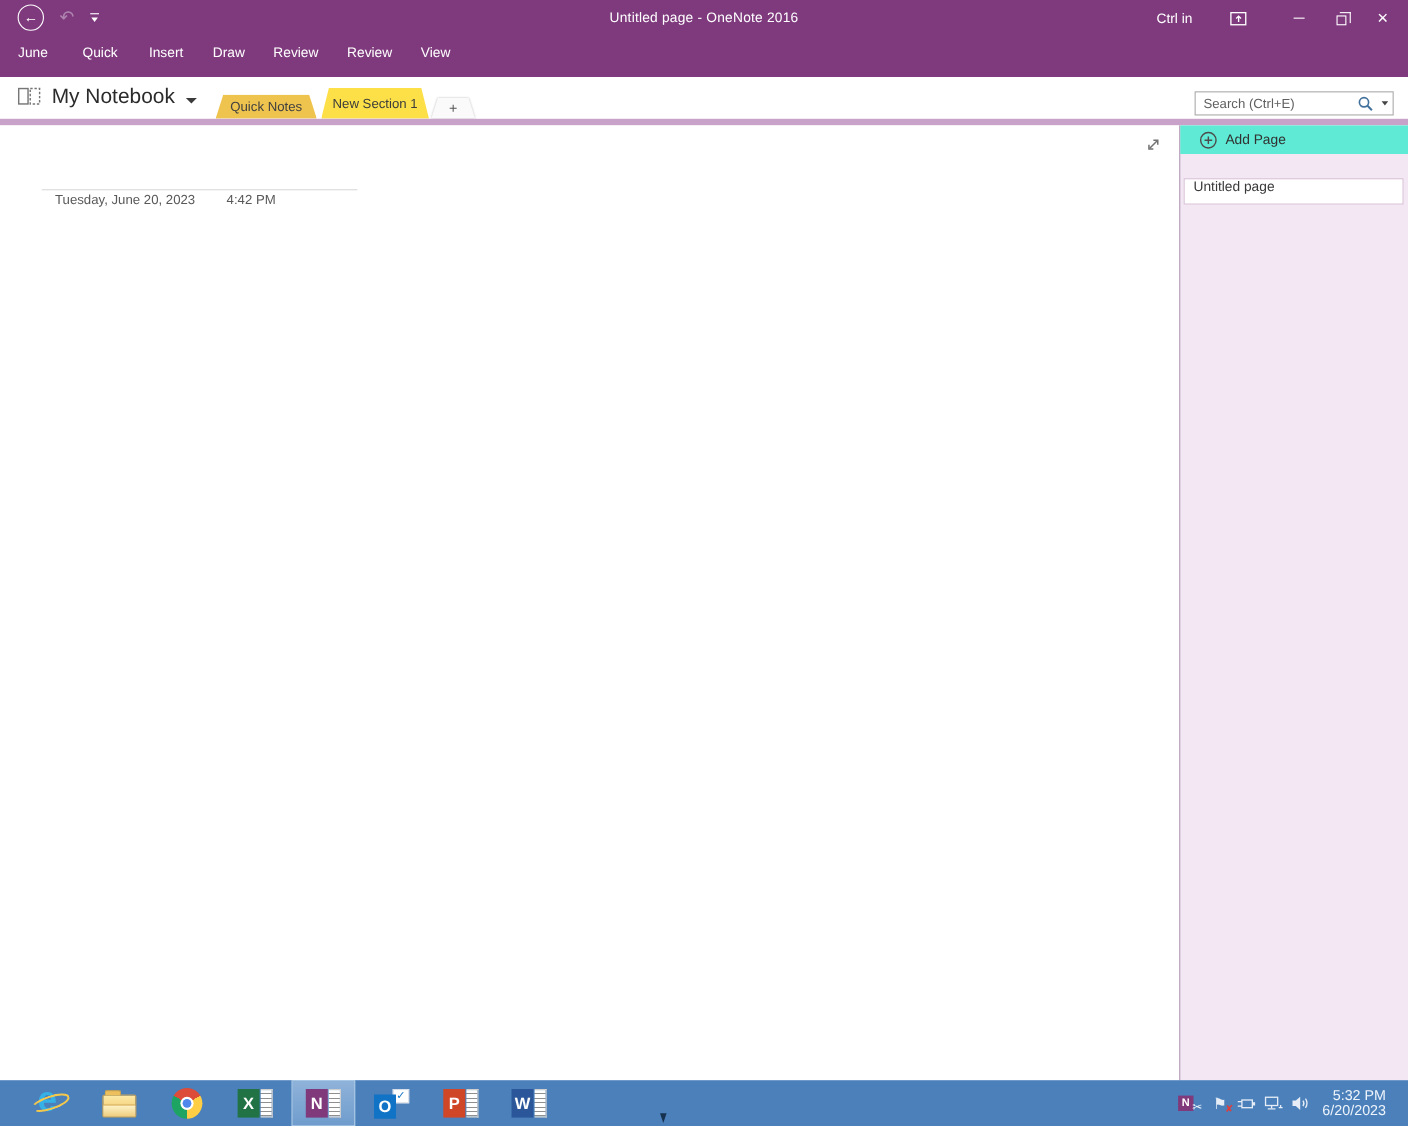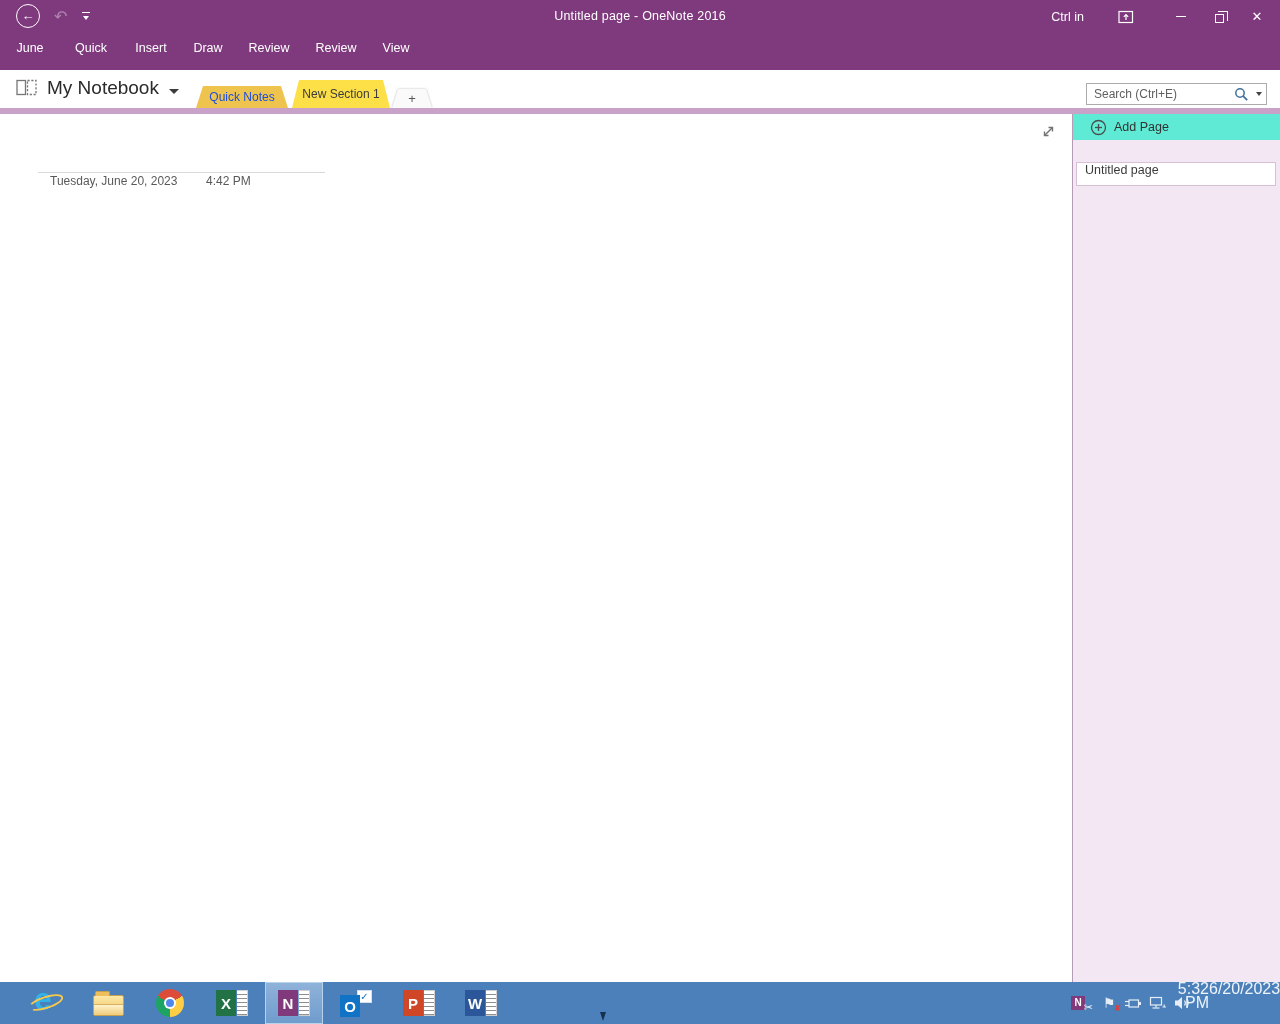--- a/index.html
+++ b/index.html
@@ -38,21 +38,21 @@
   
   .navbar { position:absolute; left:0; top:70px; width:1280px; height:38px; background:#fff; }
   .nb-switcher { position:absolute; left:16px; top:6px; display:flex; align-items:center; }
   .nb-icon { margin-right:9px; margin-top:3px; }
   .nb-name { font-size:19px; color:#2b2b2b; }
   .nb-caret { margin-left:10px; margin-top:6px; width:0; height:0;
               border-left:5px solid transparent; border-right:5px solid transparent;
               border-top:5.5px solid #3b3b3b; }
   .tab { position:absolute; bottom:0; display:flex; align-items:center; justify-content:center;
          font-size:12px; clip-path:polygon(7px 0, calc(100% - 7px) 0, 100% 100%, 0 100%); }
-  .tab-quick { left:196px; width:92px; height:22px; background:#efc44e; color:#1d4ed8; }
+  .tab-quick { left:196px; width:92px; height:22px; background:#efc44e; color:#404040; }
   .tab-active { left:292px; width:98px; height:28px; background:#fde047; color:#3c3c3c; }
   .tab-plus-wrap { position:absolute; bottom:0; left:392px; filter:drop-shadow(0 0 1px #bdbdbd); }
   .tab-plus { position:static; width:40px; height:19px; background:#fbfafb; color:#555;
               font-size:13px; display:flex; align-items:center; justify-content:center;
               clip-path:polygon(6px 0, calc(100% - 6px) 0, 100% 100%, 0 100%); }
   .search-box { position:absolute; left:1086px; top:13px; width:181px; height:22px;
                 background:#fff; border:1px solid #ababab;padding-left:16px; }
   .search-input { position:absolute; left:0; top:0; width:100%; height:100%; border:none;
                   outline:none; padding:0 36px 0 7px; font-size:12px; color:#444;
                   font-family:"Liberation Sans","DejaVu Sans",sans-serif; background:transparent; }
@@ -122,21 +122,21 @@
   .tray-item { position:absolute; top:0; height:42px; display:flex; align-items:center;
                justify-content:center; }
   .nclip { position:relative; width:14px; height:14px; background:#80397b; color:#fff;
            font-size:10px; font-weight:bold; text-align:center; line-height:14px; }
   .nclip i { position:absolute; right:-8px; bottom:-4px; font-style:normal; color:#eef3fa;
              font-size:11px; }
   .flag { position:relative; color:#e6edf6; font-size:14px; }
   .flag i { position:absolute; right:-6px; bottom:-2px; font-style:normal; color:#e03c3c;
             font-size:9px; font-weight:bold; }
   .clock { position:absolute; left:1198px; top:0; width:62px; height:42px; color:#eef4fb;
-           font-size:16px; text-align:right; display:flex; flex-direction:row;
+           font-size:13px; text-align:right; display:flex; flex-direction:column;
            justify-content:center; line-height:14px; }
   .cursor-speck { position:absolute; left:600px; top:1012px; width:0; height:0;
                   border-left:3px solid transparent; border-right:3px solid transparent;
                   border-top:9px solid #16314f; }
 </style>
 </head>
 <body>
 
 <div id="app">
 

